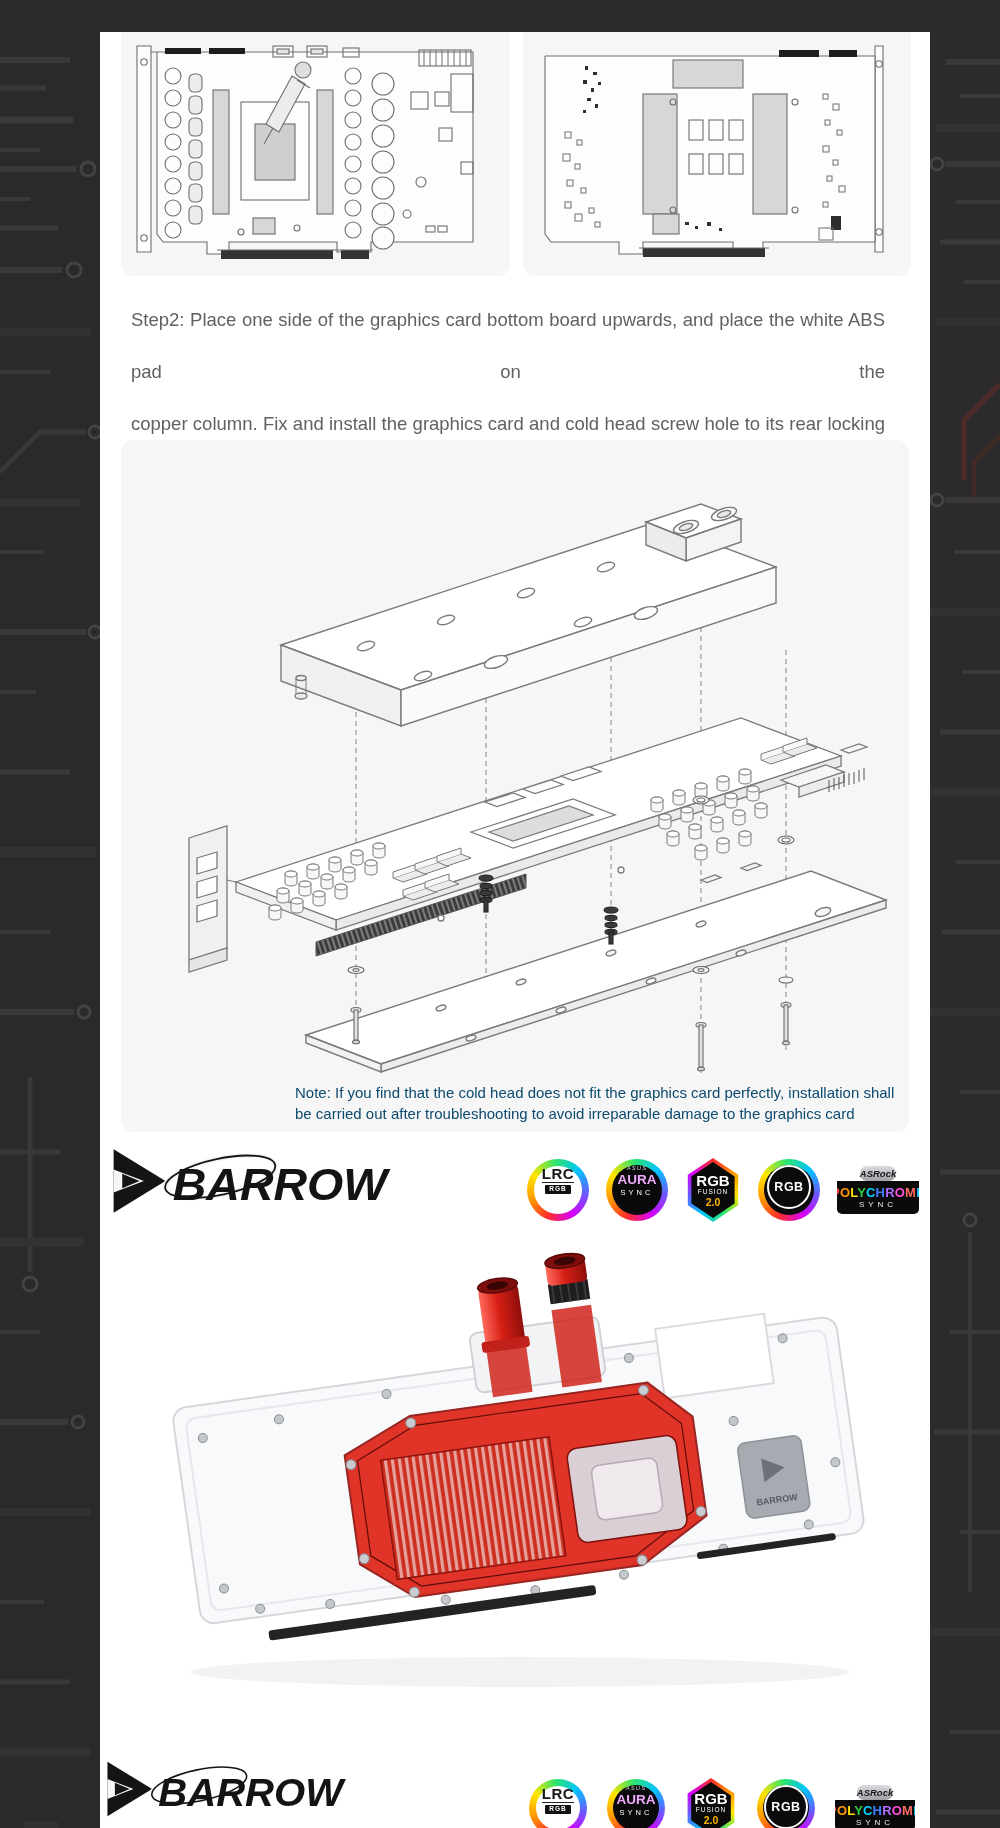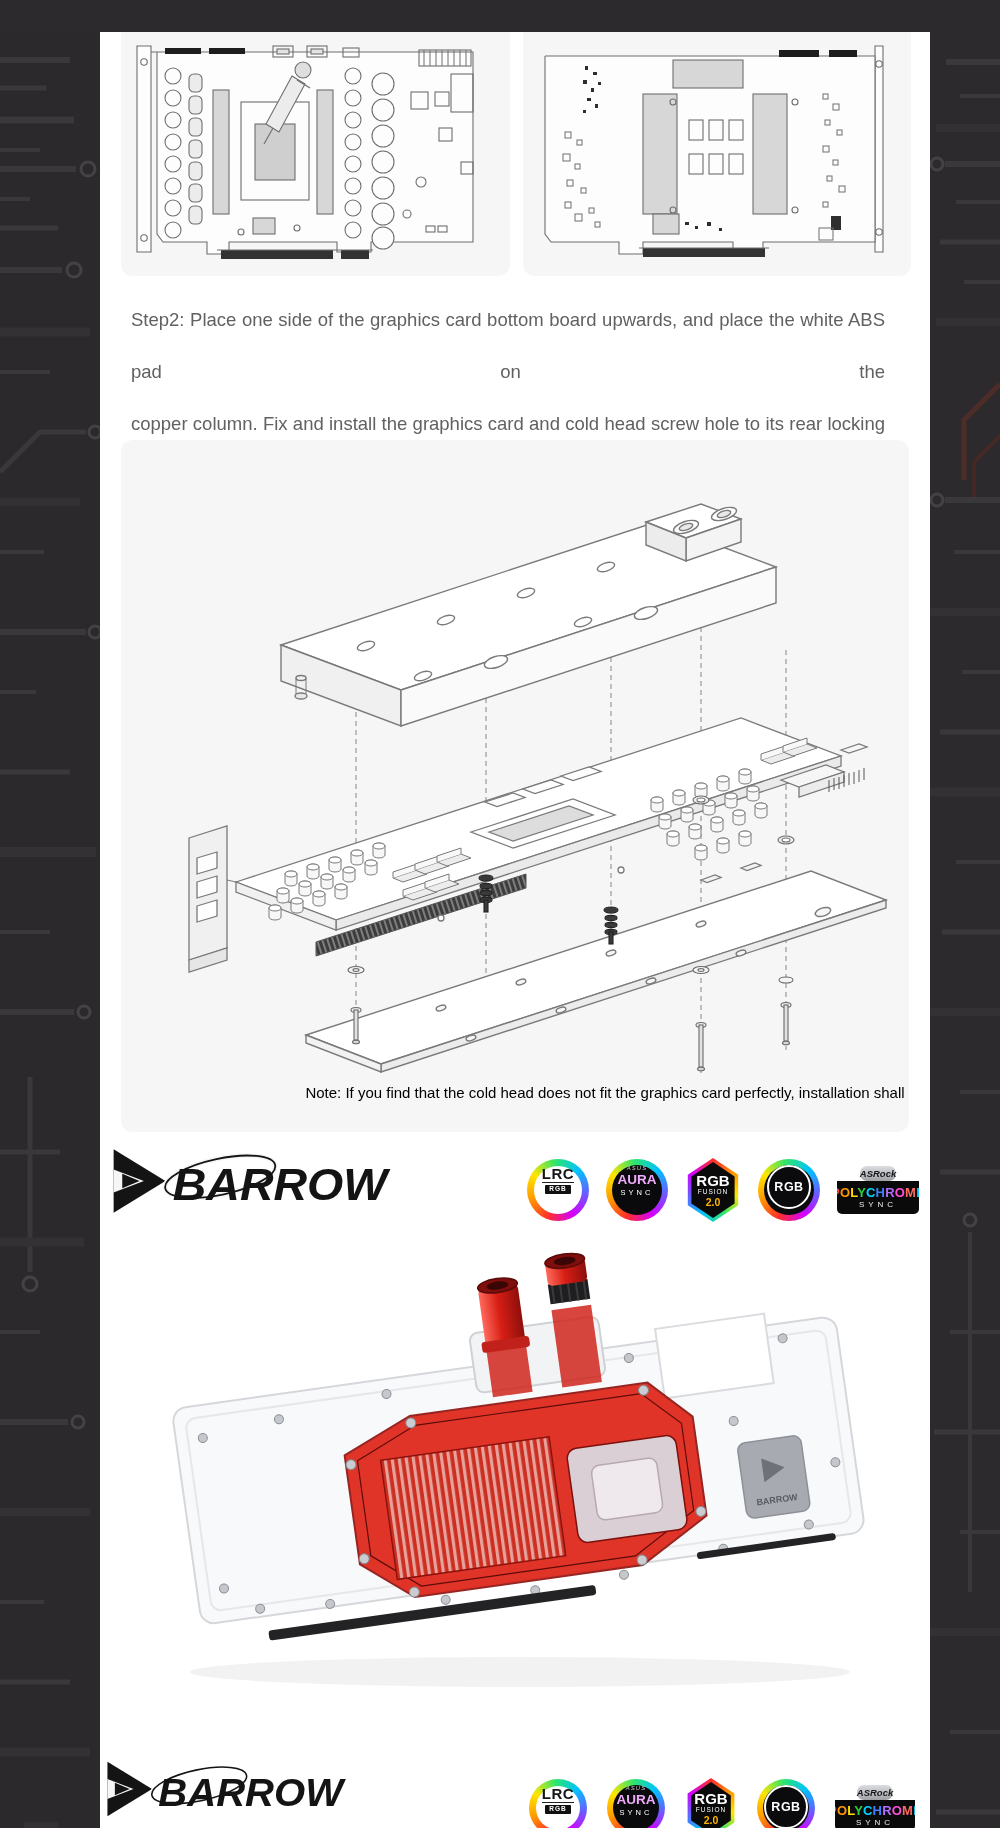--- a/index.html
+++ b/index.html
@@ -15,22 +15,22 @@
   .card-top svg{position:absolute;left:0;top:14px;}
   .card-top-left{left:21px;width:389px;}
   .card-top-right{left:423px;width:388px;}
 
   .step{position:absolute;left:31px;top:262px;width:754px;margin:0;
         font-size:18.5px;line-height:52px;color:#616161;}
   .step div{text-align:justify;text-align-last:justify;}
 
   .big-card{left:21px;top:408px;width:788px;height:692px;}
   .exploded{position:absolute;left:20px;top:10px;}
-  .note{position:absolute;left:174px;top:642px;width:620px;text-align:center;
-        font-size:15px;line-height:21px;color:#000000;}
+  .note{position:absolute;left:174px;top:642px;width:620px;
+        font-size:15px;line-height:21px;color:#0c4a6e;}
 
   .logo-1{position:absolute;left:5px;top:1113px;width:288px;height:72px;}
   .logo-2{position:absolute;left:0px;top:1726px;width:274px;height:62px;}
 
   .badges{position:absolute;display:flex;align-items:center;}
   .badges-1{left:427px;top:1126px;height:64px;gap:17px;}
   .badges-2{left:429px;top:1746px;height:60px;gap:20px;}
 
   .badge{position:relative;flex:0 0 auto;display:flex;align-items:center;justify-content:center;}
   .b-circle{border-radius:50%;background:conic-gradient(from 200deg,#ff2d2d,#ff9a00,#ffe600,#2ee56b,#00c3ff,#6a5cff,#d400ff,#ff2d2d);}
@@ -506,20 +506,21 @@
           <ellipse cx="645" cy="390" rx="4" ry="2" fill="#ffffff"></ellipse>
           <ellipse cx="645" cy="530" rx="7" ry="3" fill="#f4f4f4"></ellipse>
           <ellipse cx="645" cy="555" rx="5" ry="2.5" fill="#eeeeee"></ellipse>
           <rect x="643" y="555" width="4" height="36" fill="#e2e2e2"></rect>
           <ellipse cx="645" cy="593" rx="3.5" ry="1.8" fill="#d8d8d8"></ellipse>
         </g>
       </svg>
 
       <div class="note">
         <div>Note: If you find that the cold head does not fit the graphics card perfectly, installation shall</div>
+        <div>be carried out after troubleshooting to avoid irreparable damage to the graphics card</div>
       </div>
     </div>
 
     <svg class="logo-1" viewBox="0 0 400 100" preserveAspectRatio="xMinYMid meet">
       <g>
         <polygon points="12,6 84,50 12,94" fill="#141414"></polygon>
         <polygon points="12,34 54,50 12,66" fill="#f6f6f6"></polygon>
         <polygon points="24,40 48,50 24,60" fill="#141414"></polygon>
       </g>
       <ellipse cx="160" cy="44" rx="78" ry="25" transform="rotate(-12 160 44)" fill="none" stroke="#f6f6f6" stroke-width="7"></ellipse>

